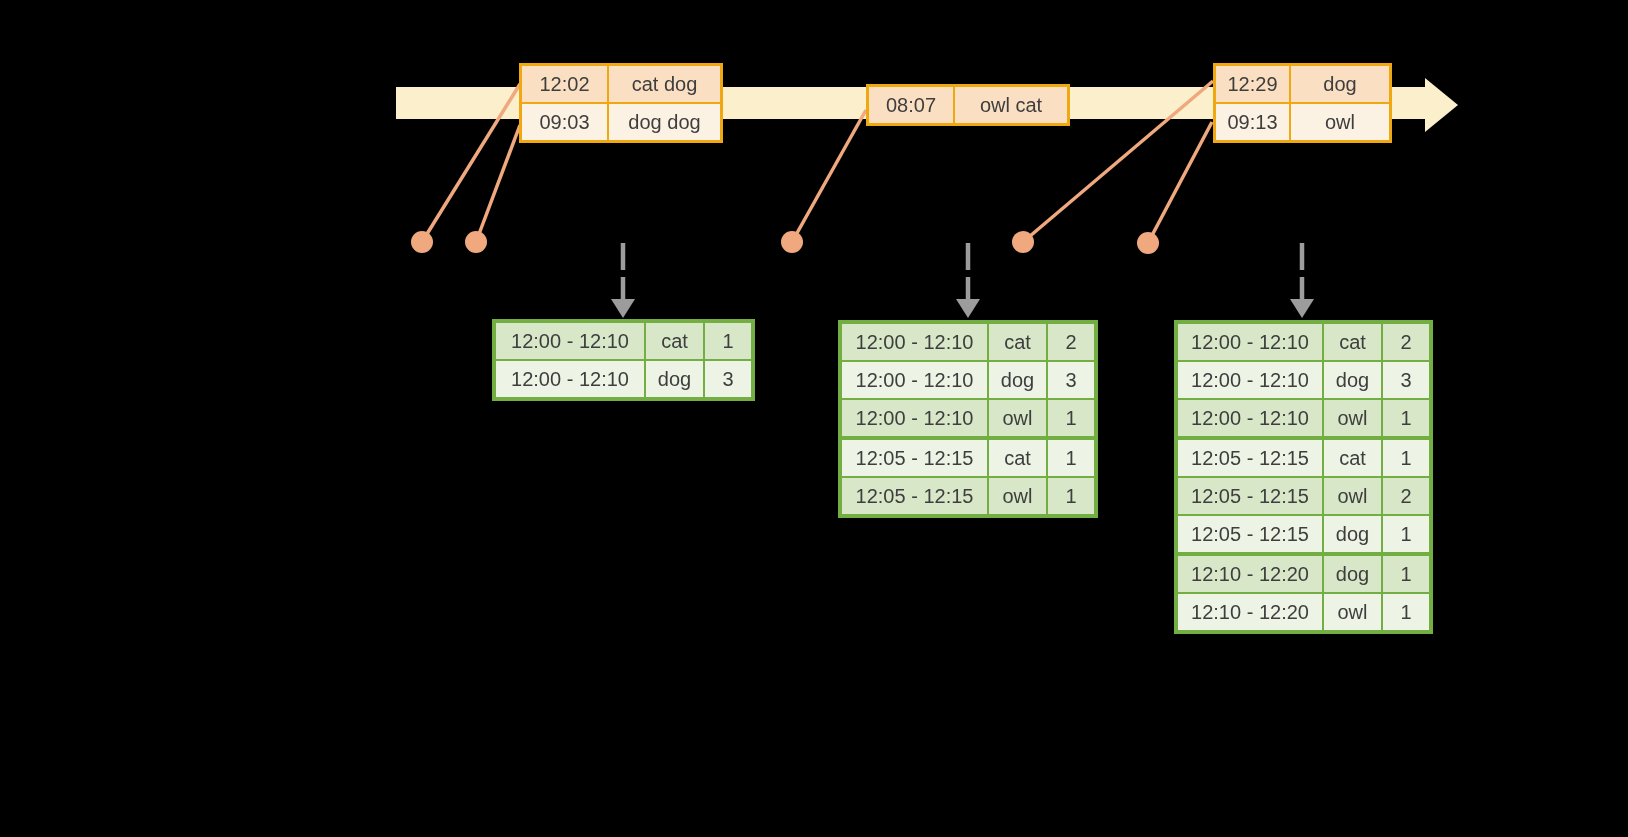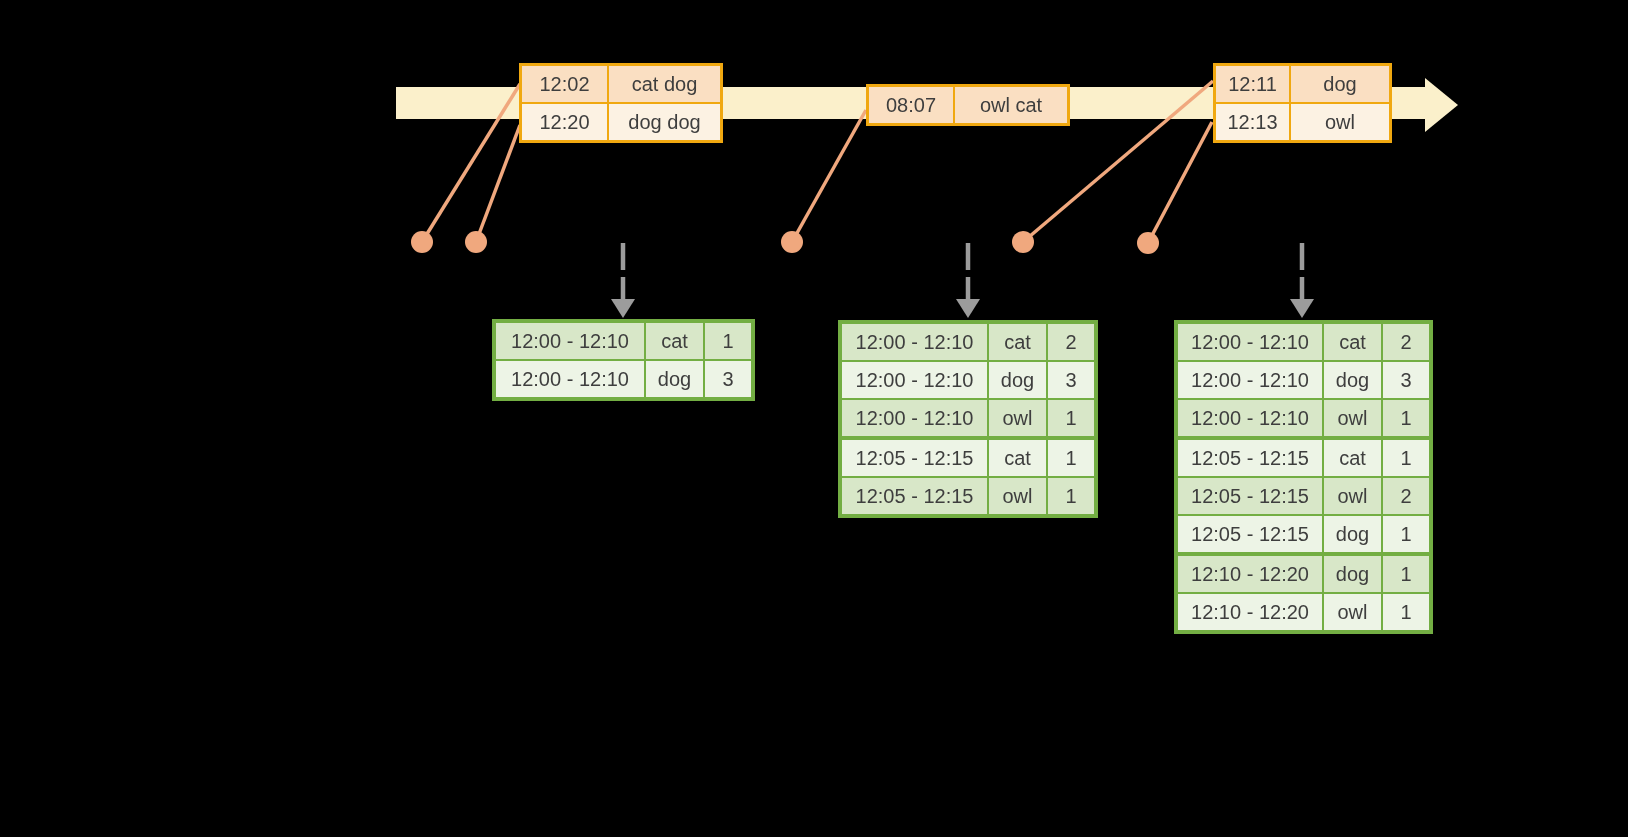--- a/index.html
+++ b/index.html
@@ -87,37 +87,37 @@
       <polygon class="trig-head" points="1290,299 1314,299 1302,318"></polygon>
     </g>
   </svg>
 
   <div id="et0" class="dtable etable">
       <div class="trow">
         <div class="tcell c0">12:02</div>
         <div class="tcell c1">cat dog</div>
       </div>
       <div class="trow">
-        <div class="tcell c0">12:20</div>
+        <div class="tcell c0">09:03</div>
         <div class="tcell c1">dog dog</div>
       </div>
     </div>
   <div id="et1" class="dtable etable">
       <div class="trow">
         <div class="tcell c0">08:07</div>
         <div class="tcell c1">owl cat</div>
       </div>
     </div>
   <div id="et2" class="dtable etable">
       <div class="trow">
-        <div class="tcell c0">12:11</div>
-        <div class="tcell c1">dog</div>
-      </div>
-      <div class="trow">
-        <div class="tcell c0">12:13</div>
+        <div class="tcell c0">12:29</div>
+        <div class="tcell c1">dog</div>
+      </div>
+      <div class="trow">
+        <div class="tcell c0">09:13</div>
         <div class="tcell c1">owl</div>
       </div>
     </div>
 
   <div id="rt0" class="dtable rtable">
       <div class="trow">
         <div class="tcell c0">12:00 - 12:10</div>
         <div class="tcell c1">cat</div>
         <div class="tcell c2">1</div>
       </div>

